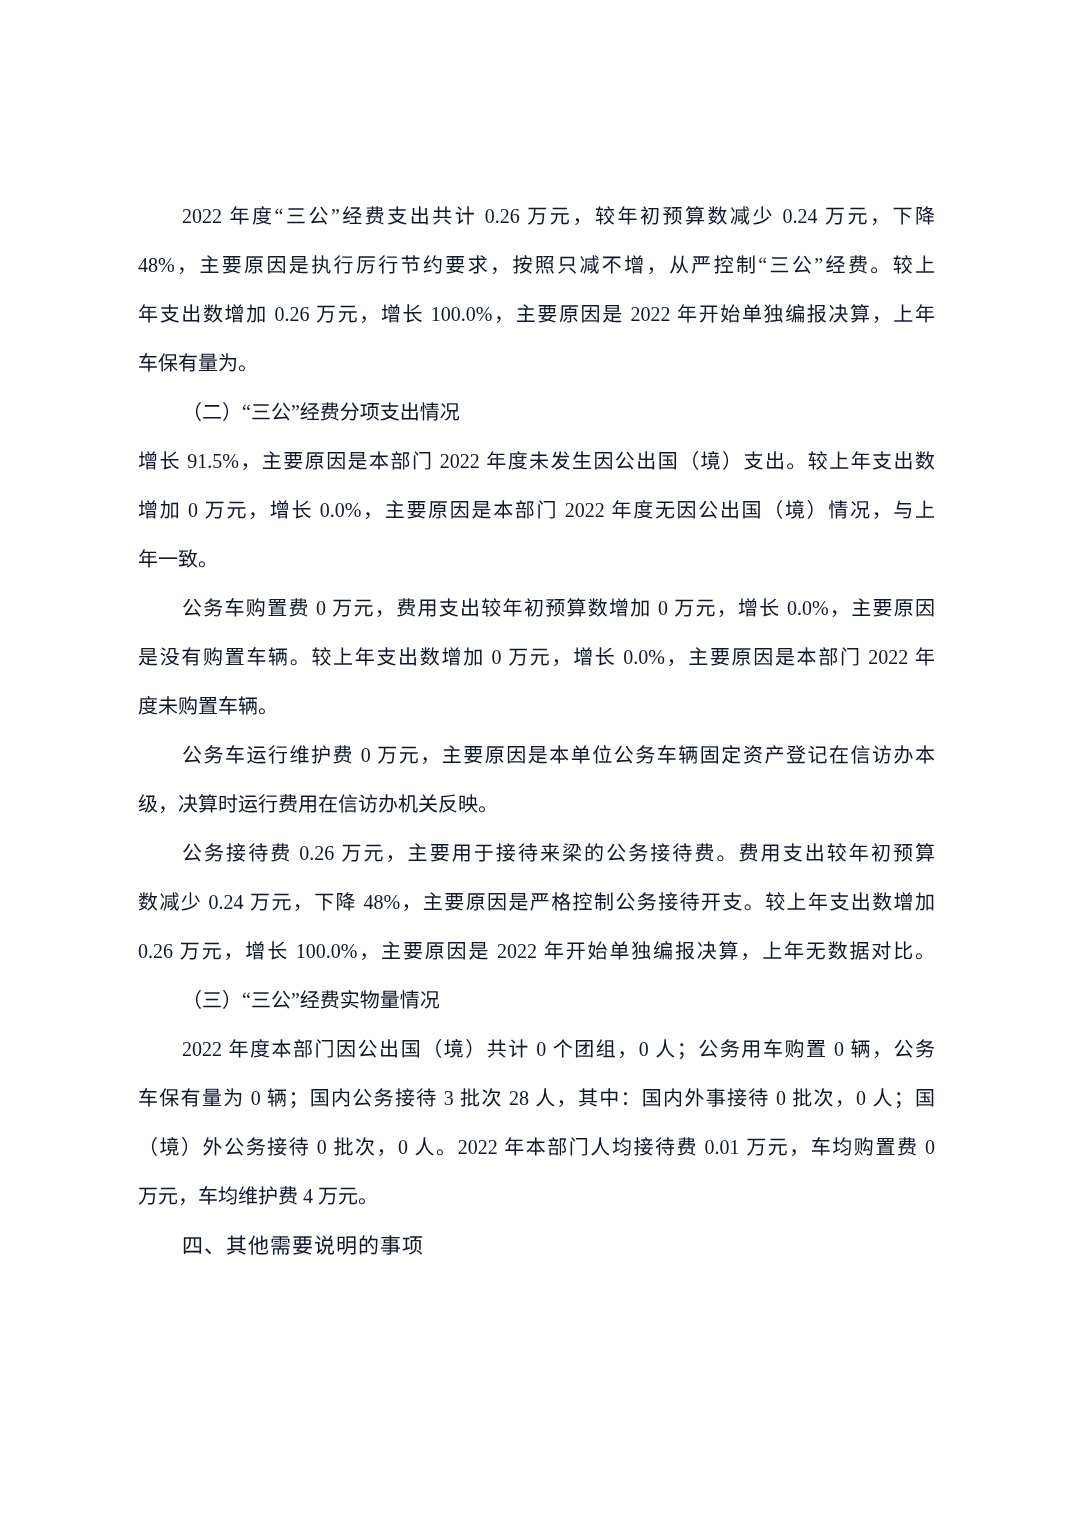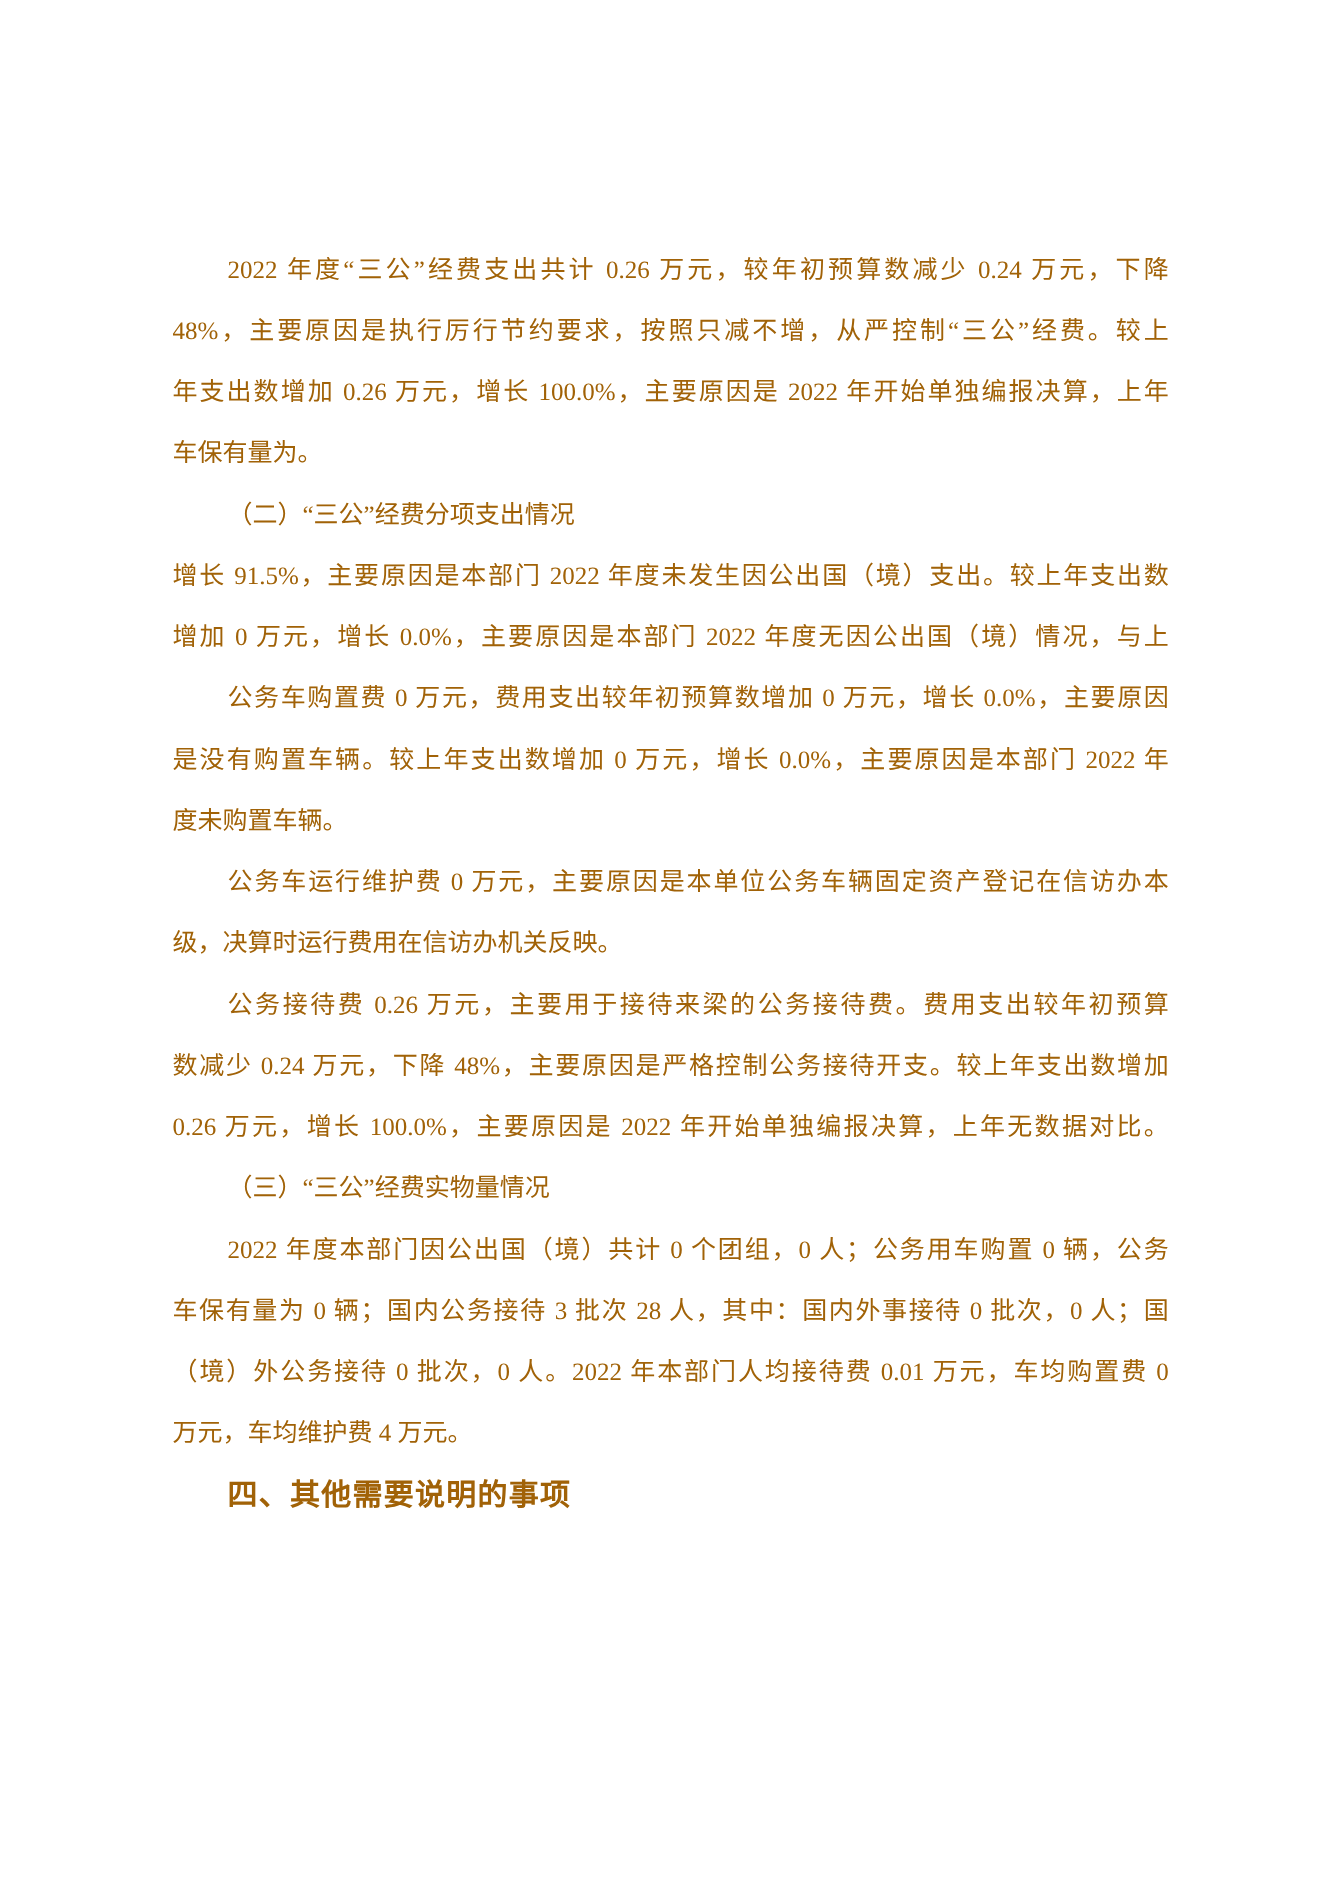--- a/index.html
+++ b/index.html
@@ -13,54 +13,55 @@
       overflow: hidden;
     }
     .page {
       box-sizing: border-box;
       width: 1074px;
       height: 1520px;
       padding: 192px 139px 0 138px;
       background: #ffffff;
       font-family: "Liberation Serif", "DejaVu Serif", serif;
       font-size: 20px;
-      color: #a16207;
+      color: #0f172a;
     }
     .line {
       height: 49px;
       line-height: 49px;
       overflow: hidden;
       text-align: justify;
       text-align-last: left;
       white-space: normal;
     }
     .line.fill {
       text-align-last: justify;
     }
     .line.indent {
       text-indent: 44px;
     }
     .line.heading {
       font-family: "Liberation Sans", "DejaVu Sans", sans-serif;
-      font-weight: 700;
-      font-size: 24px;
+      font-weight: 400;
+      font-size: 21px;
       letter-spacing: 1px;
     }
   </style>
 </head>
 <body>
 
 <div class="page">
     <div class="line indent fill">2022 年度“三公”经费支出共计 0.26 万元，较年初预算数减少 0.24 万元，下降</div>
     <div class="line fill">48%，主要原因是执行厉行节约要求，按照只减不增，从严控制“三公”经费。较上</div>
     <div class="line fill">年支出数增加 0.26 万元，增长 100.0%，主要原因是 2022 年开始单独编报决算，上年</div>
     <div class="line">车保有量为。</div>
     <div class="line indent">（二）“三公”经费分项支出情况</div>
     <div class="line fill">增长 91.5%，主要原因是本部门 2022 年度未发生因公出国（境）支出。较上年支出数</div>
     <div class="line fill">增加 0 万元，增长 0.0%，主要原因是本部门 2022 年度无因公出国（境）情况，与上</div>
+    <div class="line">年一致。</div>
     <div class="line indent fill">公务车购置费 0 万元，费用支出较年初预算数增加 0 万元，增长 0.0%，主要原因</div>
     <div class="line fill">是没有购置车辆。较上年支出数增加 0 万元，增长 0.0%，主要原因是本部门 2022 年</div>
     <div class="line">度未购置车辆。</div>
     <div class="line indent fill">公务车运行维护费 0 万元，主要原因是本单位公务车辆固定资产登记在信访办本</div>
     <div class="line">级，决算时运行费用在信访办机关反映。</div>
     <div class="line indent fill">公务接待费 0.26 万元，主要用于接待来梁的公务接待费。费用支出较年初预算</div>
     <div class="line fill">数减少 0.24 万元，下降 48%，主要原因是严格控制公务接待开支。较上年支出数增加</div>
     <div class="line fill">0.26 万元，增长 100.0%，主要原因是 2022 年开始单独编报决算，上年无数据对比。</div>
     <div class="line indent">（三）“三公”经费实物量情况</div>
     <div class="line indent fill">2022 年度本部门因公出国（境）共计 0 个团组，0 人；公务用车购置 0 辆，公务</div>

